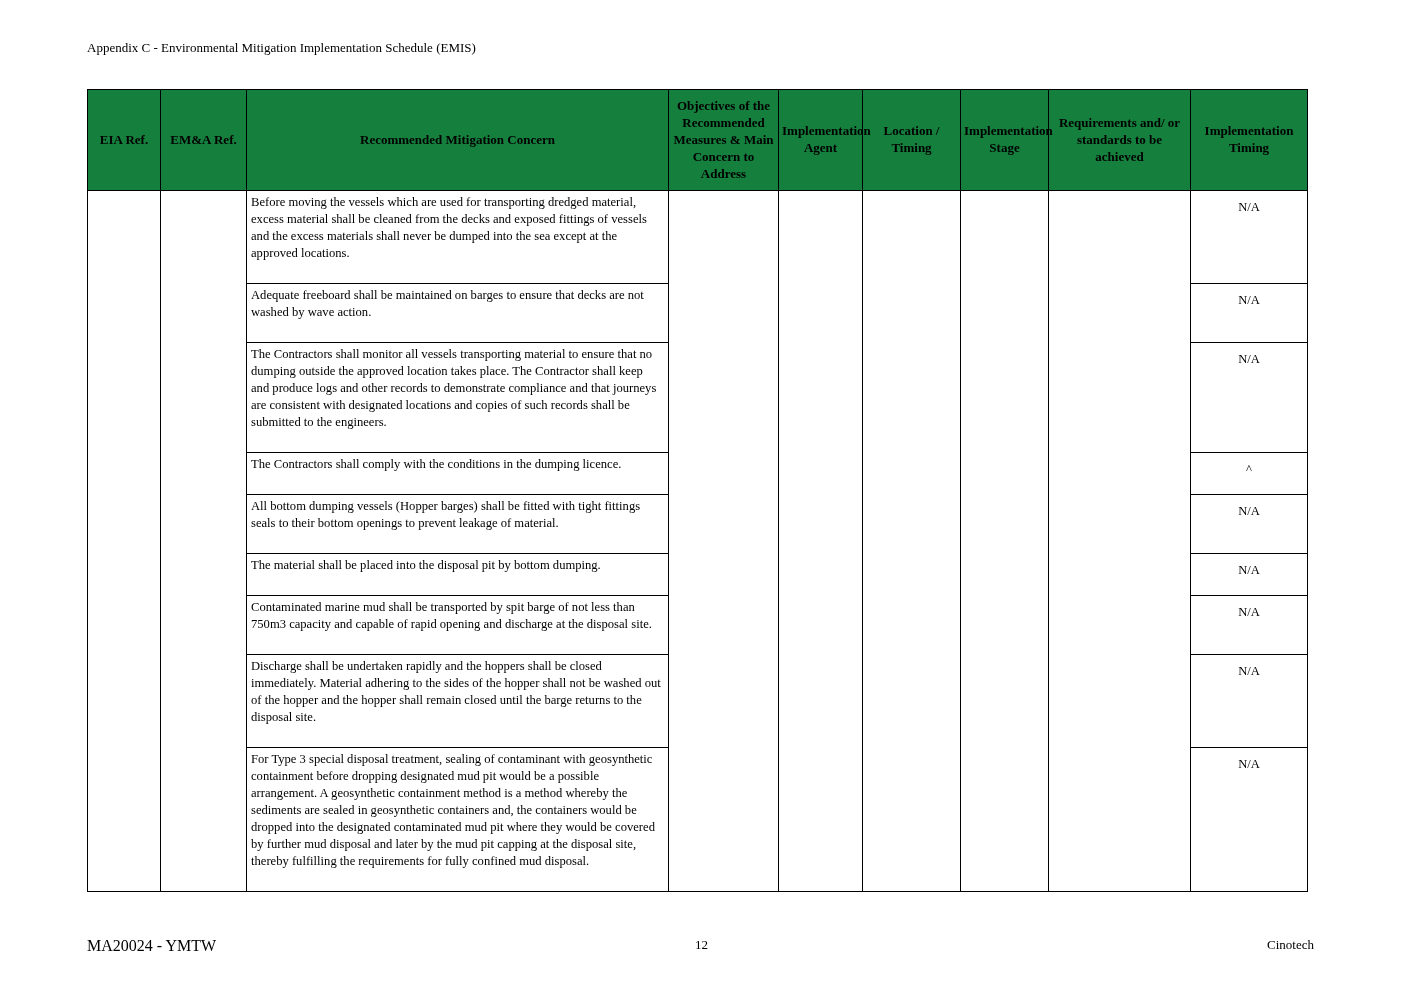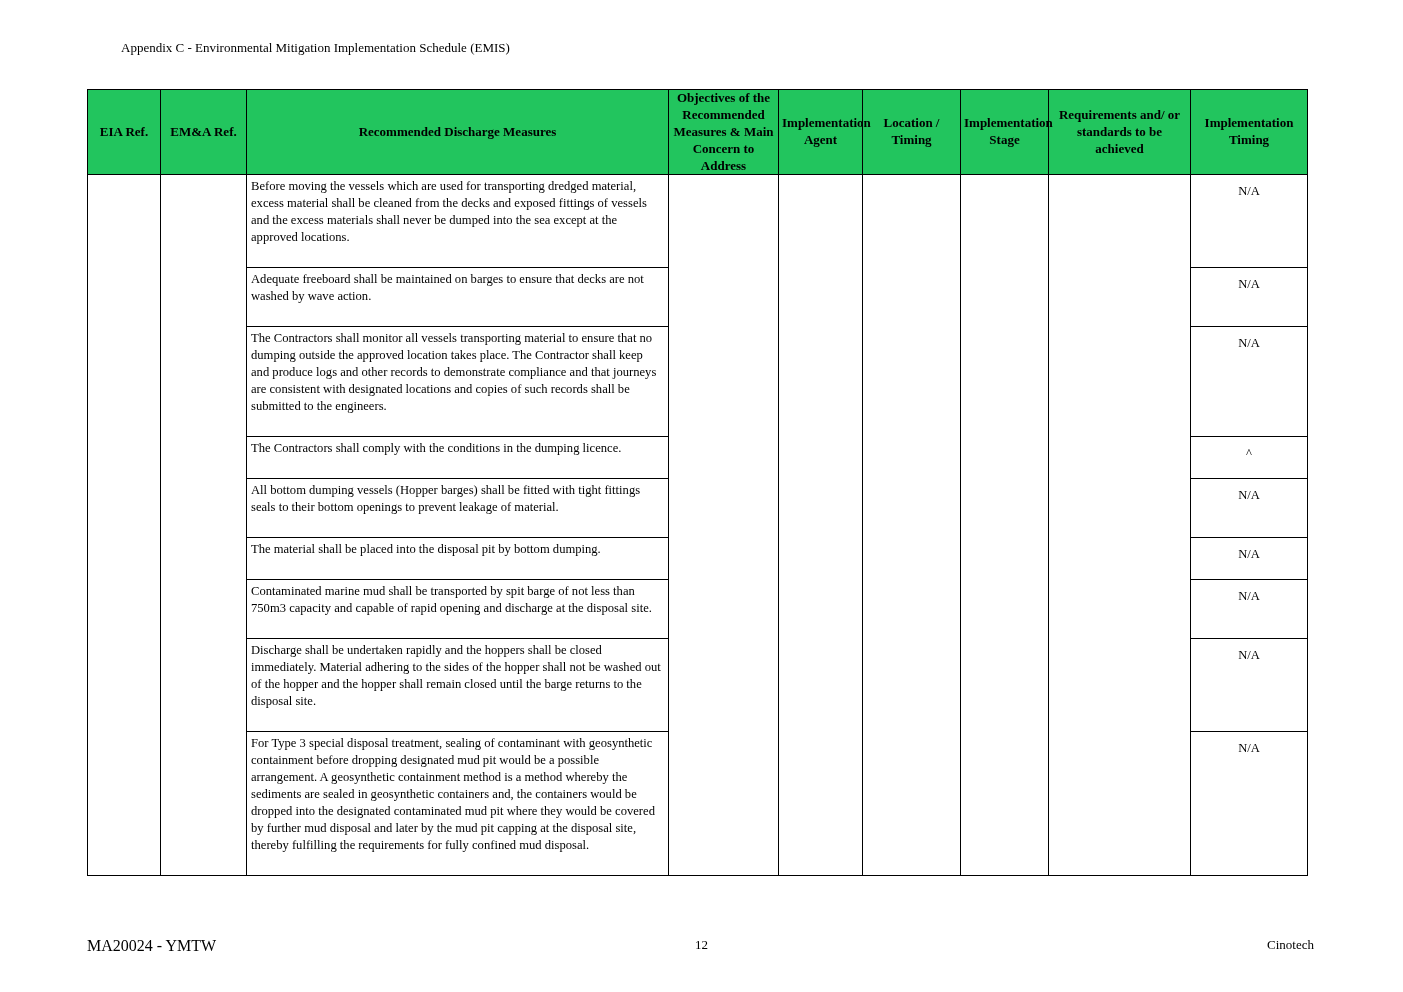--- a/index.html
+++ b/index.html
@@ -11,21 +11,20 @@
     font-family: "Liberation Serif", "DejaVu Serif", serif;
     color: #000000;
   }
   .page { position: absolute; inset: 0; }
 
   .appendix-title {
     position: absolute;
     left: 87px;
     top: 40px;
     font-size: 13px;
-    margin-left: 34px;
   }
 
   table.emis-table {
     position: absolute;
     left: 87px;
     top: 89px;
     width: 1220px;
     border-collapse: collapse;
     table-layout: fixed;
   }
@@ -39,27 +38,27 @@
   table.emis-table col.c-req  { width: 142px; }
   table.emis-table col.c-sta  { width: 117px; }
 
   table.emis-table th,
   table.emis-table td {
     border: 1px solid #000000;
   }
 
   table.emis-table thead tr { height: 83px; }
   table.emis-table th {
-    background: #22c55e;
+    background: #15803d;
     font-weight: bold;
     font-size: 13px;
     line-height: 1.3;
     text-align: center;
     vertical-align: middle;
-    padding: 0 3px;
+    padding: 8px 3px;
   }
 
   table.emis-table td.measure {
     font-size: 12.6px;
     line-height: 17px;
     text-align: left;
     vertical-align: top;
     padding: 3px 5px 21px 4px;
   }
   table.emis-table td.status {
@@ -117,21 +116,21 @@
       <col class="c-agt">
         <col class="c-loc">
         <col class="c-stg">
         <col class="c-req">
         <col class="c-sta">
     </colgroup>
     <thead>
       <tr>
         <th>EIA Ref.</th>
         <th>EM&amp;A Ref.</th>
-        <th>Recommended Discharge Measures</th>
+        <th>Recommended Mitigation Concern</th>
         <th>Objectives of the Recommended Measures &amp; Main Concern to Address</th>
         <th>Implementation Agent</th>
         <th>Location / Timing</th>
         <th>Implementation Stage</th>
         <th>Requirements and/ or standards to be achieved</th>
         <th>Implementation Timing</th>
       </tr>
     </thead>
     <tbody>
       <tr class="r0">

